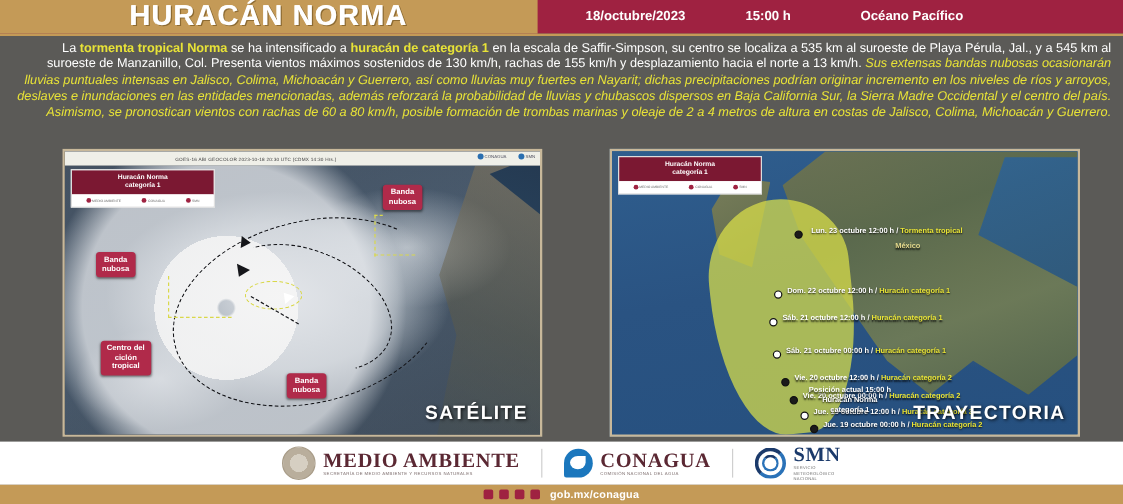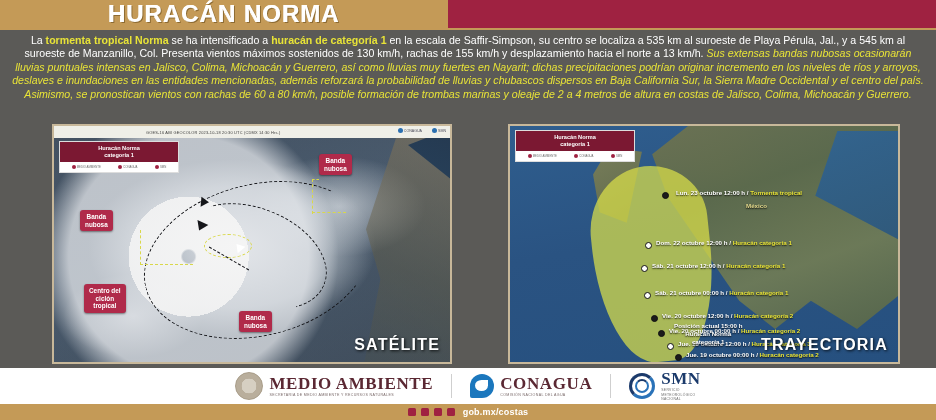--- a/index.html
+++ b/index.html
@@ -20,21 +20,21 @@
     font-family:"Liberation Sans", sans-serif;
   }
   .header-meta{flex:1;display:flex;align-items:center;color:#fff;font-size:11px;font-weight:bold;}
   .hm-date{margin-left:40px;}
   .hm-time{margin-left:50px;}
   .hm-zone{margin-left:58px;}
   .header-accentline{position:absolute;left:0;top:28px;width:936px;height:2px;background:#c49a57;}
 
   
   .bulletin{position:absolute;left:0;top:31px;width:936px;padding:3px 10px 0 10px;box-sizing:border-box;}
-  .bulletin p{margin:0;color:#ffffff;font-size:10.6px;line-height:13.4px;text-align:center;}
+  .bulletin p{margin:0;color:#ffffff;font-size:10.6px;line-height:13.4px;text-align:right;}
   .hl{color:#e8e337;font-weight:bold;}
   .ital{font-style:italic;color:#e8e337;}
 
   
   .panels{position:absolute;left:0;top:124px;width:803px;height:244px;}
   .panel{position:absolute;top:0;border:2px solid #c8b89a;box-sizing:border-box;overflow:hidden;}
   .panel-sat{left:52px;width:400px;height:240px;background:#1a2430;}
   .panel-tra{left:508px;width:392px;height:240px;background:#2d5a86;}
 
   
@@ -139,20 +139,25 @@
 </style>
 </head>
 <body>
 
 <div id="app">
 
   <div class="header">
     <div class="header-title-wrap">
       <div class="header-title">HURACÁN NORMA</div>
     </div>
+    <div class="header-meta">
+      <span class="hm-date">18/octubre/2023</span>
+      <span class="hm-time">15:00 h</span>
+      <span class="hm-zone">Océano Pacífico</span>
+    </div>
   </div>
   <div class="header-accentline"></div>
 
   <div class="bulletin">
     <p>
       <span>La </span><span class="hl">tormenta tropical Norma</span><span> se ha intensificado a </span><span class="hl">huracán de categoría 1</span><span> en la escala de Saffir-Simpson, su centro se localiza a 535 km al suroeste de Playa Pérula, Jal., y a 545 km al suroeste de Manzanillo, Col. Presenta vientos máximos sostenidos de 130 km/h, rachas de 155 km/h y desplazamiento hacia el norte a 13 km/h. </span><span class="ital">Sus extensas bandas nubosas ocasionarán lluvias puntuales intensas en Jalisco, Colima, Michoacán y Guerrero, así como lluvias muy fuertes en Nayarit; dichas precipitaciones podrían originar incremento en los niveles de ríos y arroyos, deslaves e inundaciones en las entidades mencionadas, además reforzará la probabilidad de lluvias y chubascos dispersos en Baja California Sur, la Sierra Madre Occidental y el centro del país. Asimismo, se pronostican vientos con rachas de 60 a 80 km/h, posible formación de trombas marinas y oleaje de 2 a 4 metros de altura en costas de Jalisco, Colima, Michoacán y Guerrero.</span>
     </p>
   </div>
 
   <div class="panels">
@@ -321,16 +326,16 @@
         <span class="small">NACIONAL</span>
       </div>
     </div>
   </div>
 
   <div class="bottombar">
     <span class="social"></span>
     <span class="social"></span>
     <span class="social"></span>
     <span class="social"></span>
-    <span class="url">gob.mx/costas</span>
+    <span class="url">gob.mx/conagua</span>
   </div>
 
 </div>
 
 </body></html>

